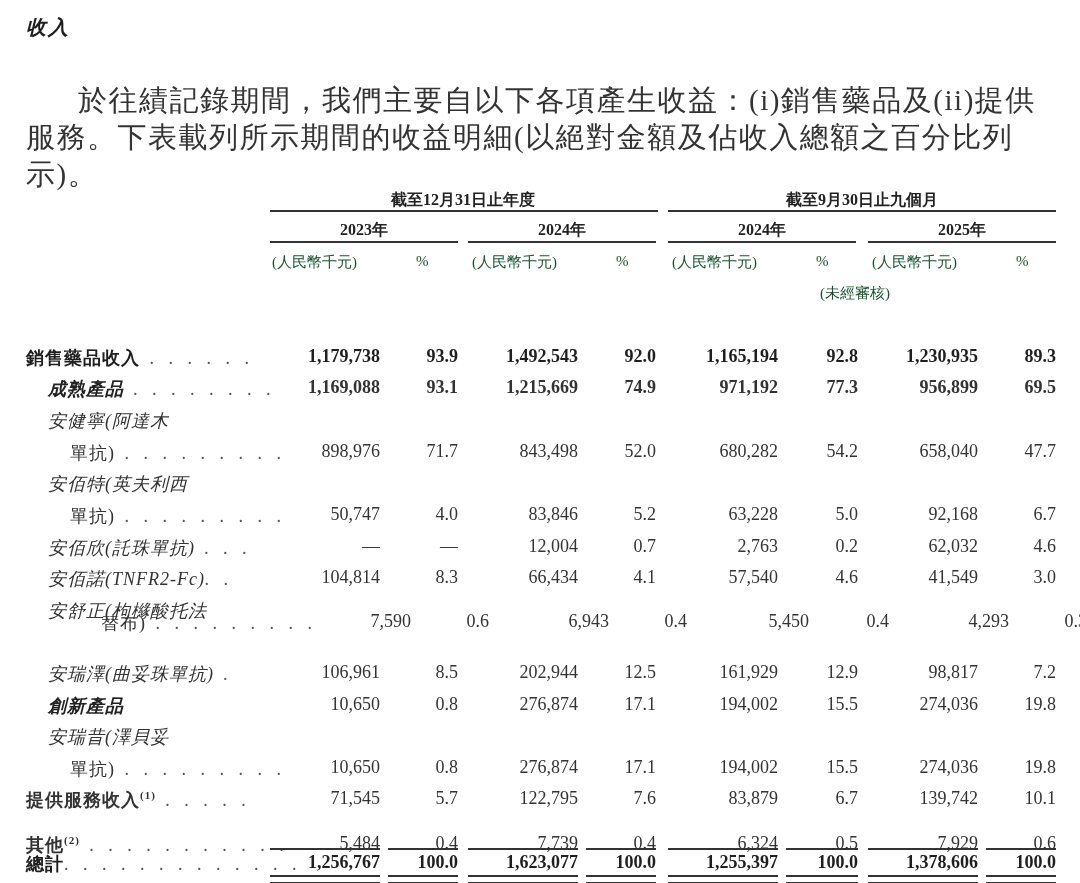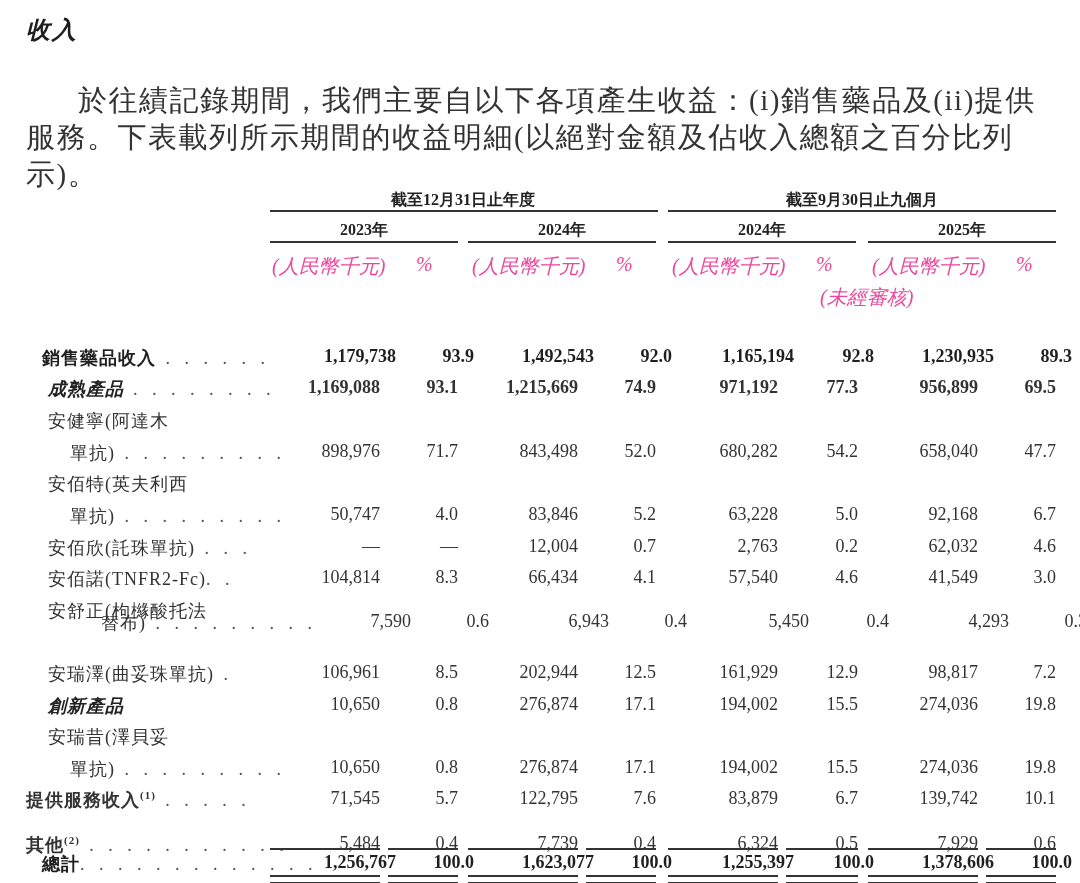--- a/index.html
+++ b/index.html
@@ -1,32 +1,32 @@
 <!DOCTYPE html>
 <html><head>
 <meta charset="utf-8">
 <style>
   html, body { margin:0; padding:0; background:#ffffff; }
   body { width:1080px; height:883px; position:relative; overflow:hidden;
          font-family:"Liberation Serif","DejaVu Serif",serif; color:#2b2b2b; }
-  .title { position:absolute; left:26px; top:14px; font-size:24px; font-weight:bold; font-style:italic; color:#1e1e1e; letter-spacing:2px; }
+  .title { position:absolute; left:26px; top:14px; font-size:20px; font-weight:bold; font-style:italic; color:#1e1e1e; letter-spacing:2px; }
   .para { position:absolute; left:26px; top:82px; width:1040px; font-size:29px; line-height:37px; letter-spacing:1.5px; color:#333; }
   .para .indent { display:inline-block; width:52px; }
 
   .hdr { position:absolute; font-size:16px; font-weight:bold; color:#222; text-align:center; }
   .rule { position:absolute; height:2px; background:#333; }
-  .sub { position:absolute; font-size:20px; font-style:italic; color:#ec4899; }
+  .sub { position:absolute; font-size:15px; color:#14532d; }
 
   .row { position:absolute; left:0; width:1080px; height:30px; font-size:18px; }
   .row .label { position:absolute; left:26px; top:0; white-space:nowrap; color:#333; letter-spacing:1px; }
-  .row .label.ind1 { left:48px; }
+  .row .label.ind1 { left:48px;font-style:italic; }
   .row .label.ind2 { left:70px; }
   .row .dots { color:#555; letter-spacing:5px; }
   .row .num { position:absolute; top:0; text-align:right; white-space:nowrap; color:#333; }
-  .row.bold .label, .row.bold .num { font-weight:bold; color:#1f1f1f;margin-left:16px; }
+  .row.bold .label, .row.bold .num { font-weight:bold; color:#1f1f1f; }
   .row .label.italic { font-style:italic; font-weight:bold; color:#222; }
   sup { font-size:11px; }
 
   .c1 { left:270px; width:110px; } .p1 { left:392px; width:66px; }
   .c2 { left:468px; width:110px; } .p2 { left:590px; width:66px; }
   .c3 { left:668px; width:110px; } .p3 { left:790px; width:68px; }
   .c4 { left:868px; width:110px; } .p4 { left:990px; width:66px; }
 
   .uline { position:absolute; height:2px; background:#333; }
   .dline { position:absolute; height:5px; border-top:2px solid #333; border-bottom:2px solid #333; }

